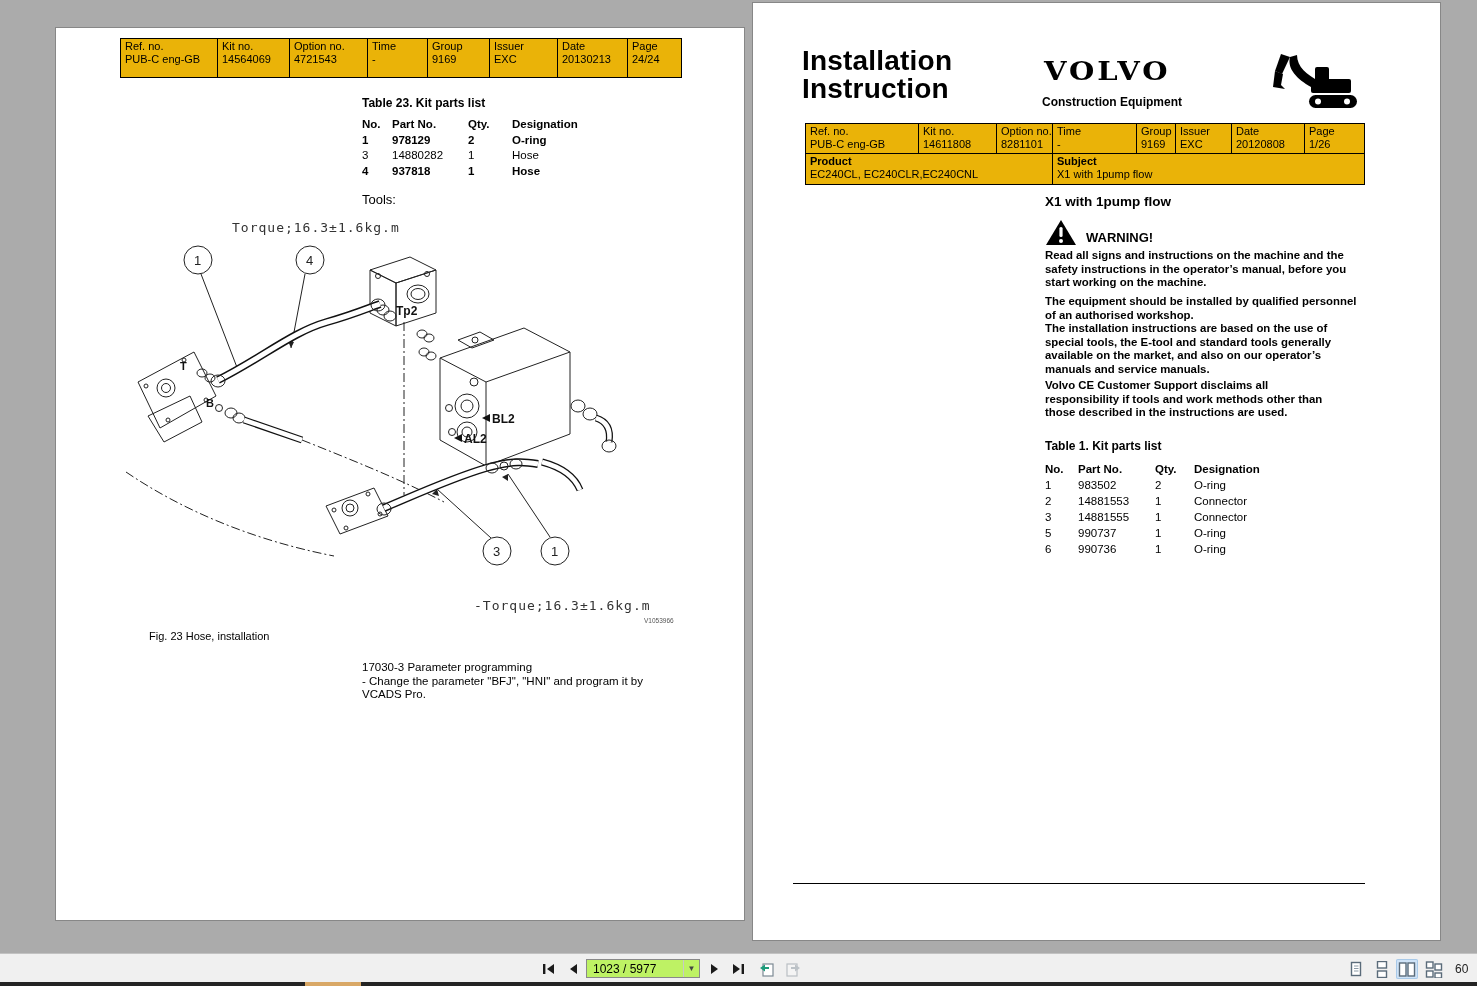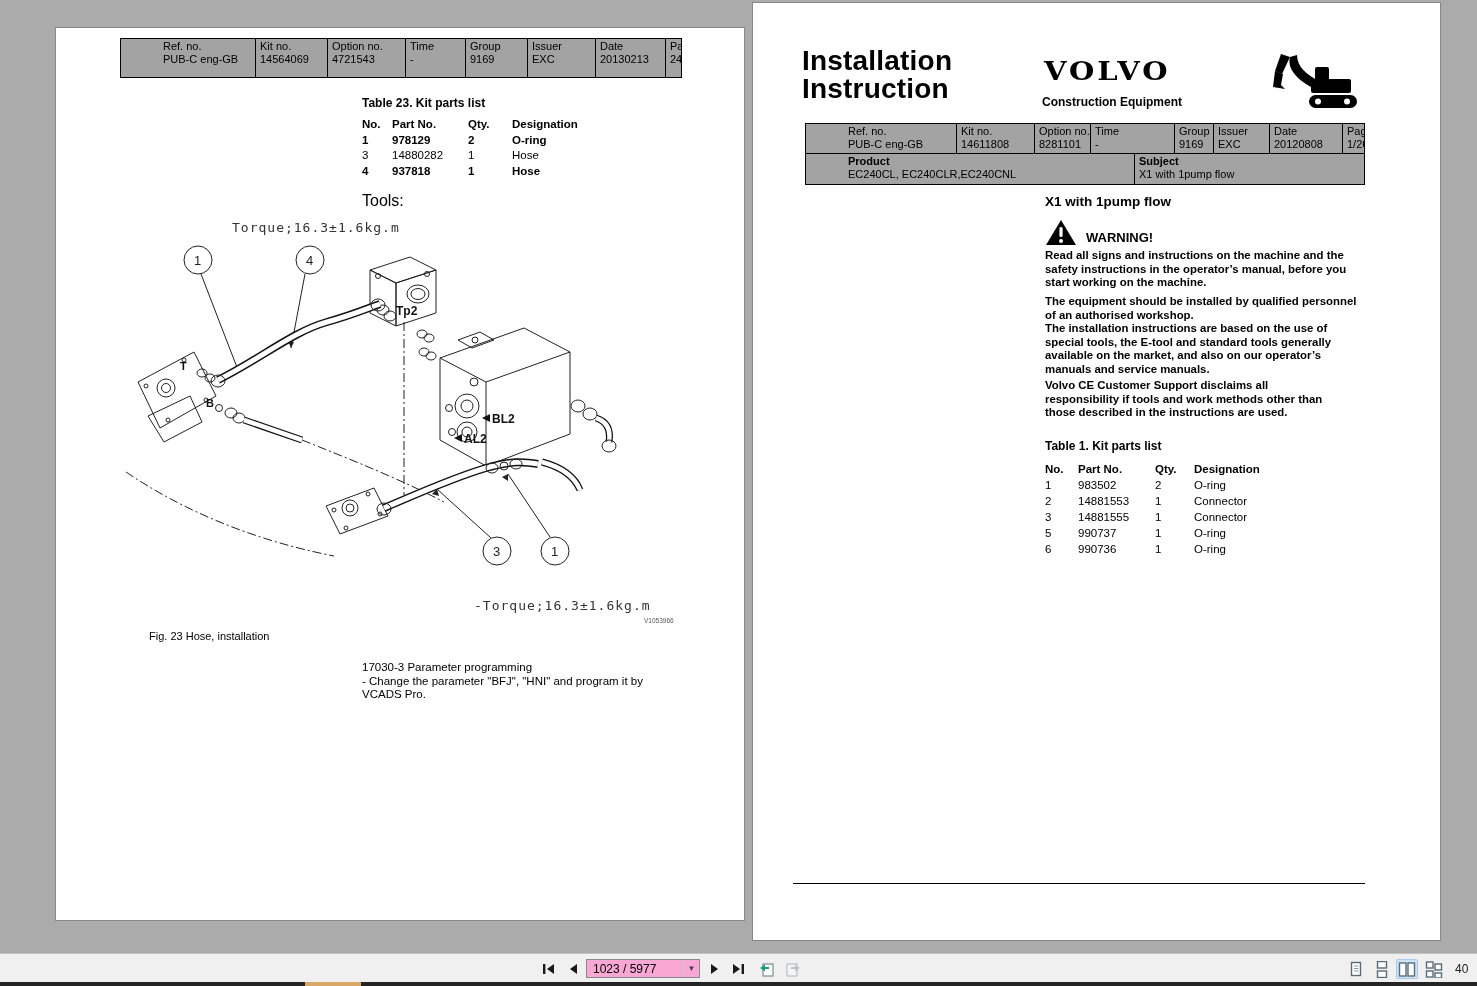--- a/index.html
+++ b/index.html
@@ -8,21 +8,21 @@
     background:#ababab;
     font-family:"Liberation Sans", sans-serif;
     color:#000;
   }
   .abs{position:absolute;}
   .page{
     position:absolute;background:#fff;
     box-shadow:0 0 0 1px #878787;
   }
   
-  .info-table{display:flex;border:1px solid #000;box-sizing:border-box;background:#a3a3a3;padding-left:38px;}
+  .info-table{display:flex;border:1px solid #000;box-sizing:border-box;background:#eab308;}
   .info-cell{box-sizing:border-box;border-left:1px solid #000;padding:1px 4px;font-size:11px;line-height:13px;overflow:hidden;}
   .info-cell:first-child{border-left:none;}
   .info-label{white-space:nowrap;}
   .info-value{white-space:nowrap;}
   
   .kit-title{font-weight:bold;font-size:12px;}
   .kit-grid{display:grid;font-size:11.5px;line-height:15.5px;}
   .kit-grid.left-cols{grid-template-columns:30px 76px 44px auto;}
   .kit-grid.right-cols{grid-template-columns:33px 77px 39px auto;}
   .kit-grid .hdr{font-weight:bold;}
@@ -35,21 +35,21 @@
   .warn-label{font-weight:bold;font-size:13px;}
   .body-bold{font-weight:bold;font-size:11.4px;line-height:13.6px;}
   .footer-line{height:1px;background:#000;}
   
   .toolbar{
     position:absolute;left:0;top:953px;width:1477px;height:30px;
     background:#f0f0f0;border-top:1px solid #c2c2c2;
   }
   .tb-btn{position:absolute;top:5px;width:20px;height:20px;display:flex;align-items:center;justify-content:center;cursor:default;}
   .page-box{
-    position:absolute;top:5px;height:19px;background:#f9a8d4;border:1px solid #898989;
+    position:absolute;top:5px;height:19px;background:#bef264;border:1px solid #898989;
     box-sizing:border-box;display:flex;align-items:center;font-size:12px;
   }
   .page-box .pb-text{flex:1;padding-left:6px;}
   .page-box .pb-arrow{width:15px;height:100%;border-left:1px solid #c8c8c8;display:flex;align-items:center;justify-content:center;font-size:8px;color:#444;}
   .zoom-label{position:absolute;top:8px;font-size:12px;color:#222;}
   .layout-btn{position:absolute;top:5px;width:22px;height:20px;display:flex;align-items:center;justify-content:center;border-radius:2px;}
   .layout-btn.selected{background:#cfe3f7;box-shadow:0 0 0 1px #a8c9e8 inset;}
   .bottom-strip{position:absolute;left:0;top:982px;width:1477px;height:4px;background:#242424;}
   .bottom-strip .accent{position:absolute;left:305px;top:0;width:56px;height:4px;background:#d9a866;}
   
@@ -112,21 +112,21 @@
     <div>3</div>
     <div>14880282</div>
     <div>1</div>
     <div>Hose</div>
 
     <div class="bold">4</div>
     <div class="bold">937818</div>
     <div class="bold">1</div>
     <div class="bold">Hose</div>
   </div>
-  <div class="abs" style="left:306px;top:164px;font-size:16px;">Tools:</div>
+  <div class="abs" style="left:306px;top:164px;font-size:13px;">Tools:</div>
 
   <svg class="abs" style="left:66px;top:182px;" width="564" height="424" viewBox="0 0 564 424">
     <g fill="none" stroke="#222" stroke-width="1">
 
       <text class="cadtext" x="110" y="22" font-size="13" letter-spacing="1" fill="#333" stroke="none">Torque;16.3±1.6kg.m</text>
 
       <circle cx="76" cy="50" r="14"></circle>
       <text x="72" y="55" font-size="13" fill="#222" stroke="none">1</text>
       <line x1="79" y1="64" x2="116" y2="160"></line>
 
@@ -301,21 +301,21 @@
       <div class="info-cell" style="flex:1;">
         <div class="info-label">Page</div>
         <div class="info-value">1/26</div>
       </div>
     </div>
     <div class="info-table" style="border:none;height:30px;">
       <div class="info-cell" style="width:246px;">
         <div class="info-label" style="font-weight:bold;">Product</div>
         <div class="info-value">EC240CL, EC240CLR,EC240CNL</div>
       </div>
-      <div class="info-cell" style="flex:1;margin-left:44px;">
+      <div class="info-cell" style="flex:1;">
         <div class="info-label" style="font-weight:bold;">Subject</div>
         <div class="info-value">X1 with 1pump flow</div>
       </div>
     </div>
   </div>
 
   <div class="section-heading abs" style="left:292px;top:191px;">X1 with 1pump flow</div>
 
   <svg class="abs" style="left:292px;top:216px;" width="32" height="28" viewBox="0 0 32 28">
     <path d="M16,1 L31,26 L1,26 z" fill="#000"></path>
@@ -432,18 +432,18 @@
     </svg>
   </div>
   <div class="layout-btn" style="left:1423px;">
     <svg width="18" height="17" viewBox="0 0 18 17">
       <rect x="1.5" y="1" width="6.5" height="6" fill="#fff" stroke="#5a6b7a" stroke-width="1.4"></rect>
       <rect x="1.5" y="10" width="6.5" height="6" fill="#fff" stroke="#5a6b7a" stroke-width="1.4"></rect>
       <rect x="10" y="3" width="6.5" height="6" fill="#fff" stroke="#5a6b7a" stroke-width="1.4"></rect>
       <rect x="10" y="12" width="6.5" height="5" fill="#fff" stroke="#5a6b7a" stroke-width="1.4"></rect>
     </svg>
   </div>
-  <div class="zoom-label" style="left:1455px;">40</div>
+  <div class="zoom-label" style="left:1455px;">60</div>
 </div>
 
 <div class="bottom-strip">
   <div class="accent"></div>
 </div>
 
 </body></html>

